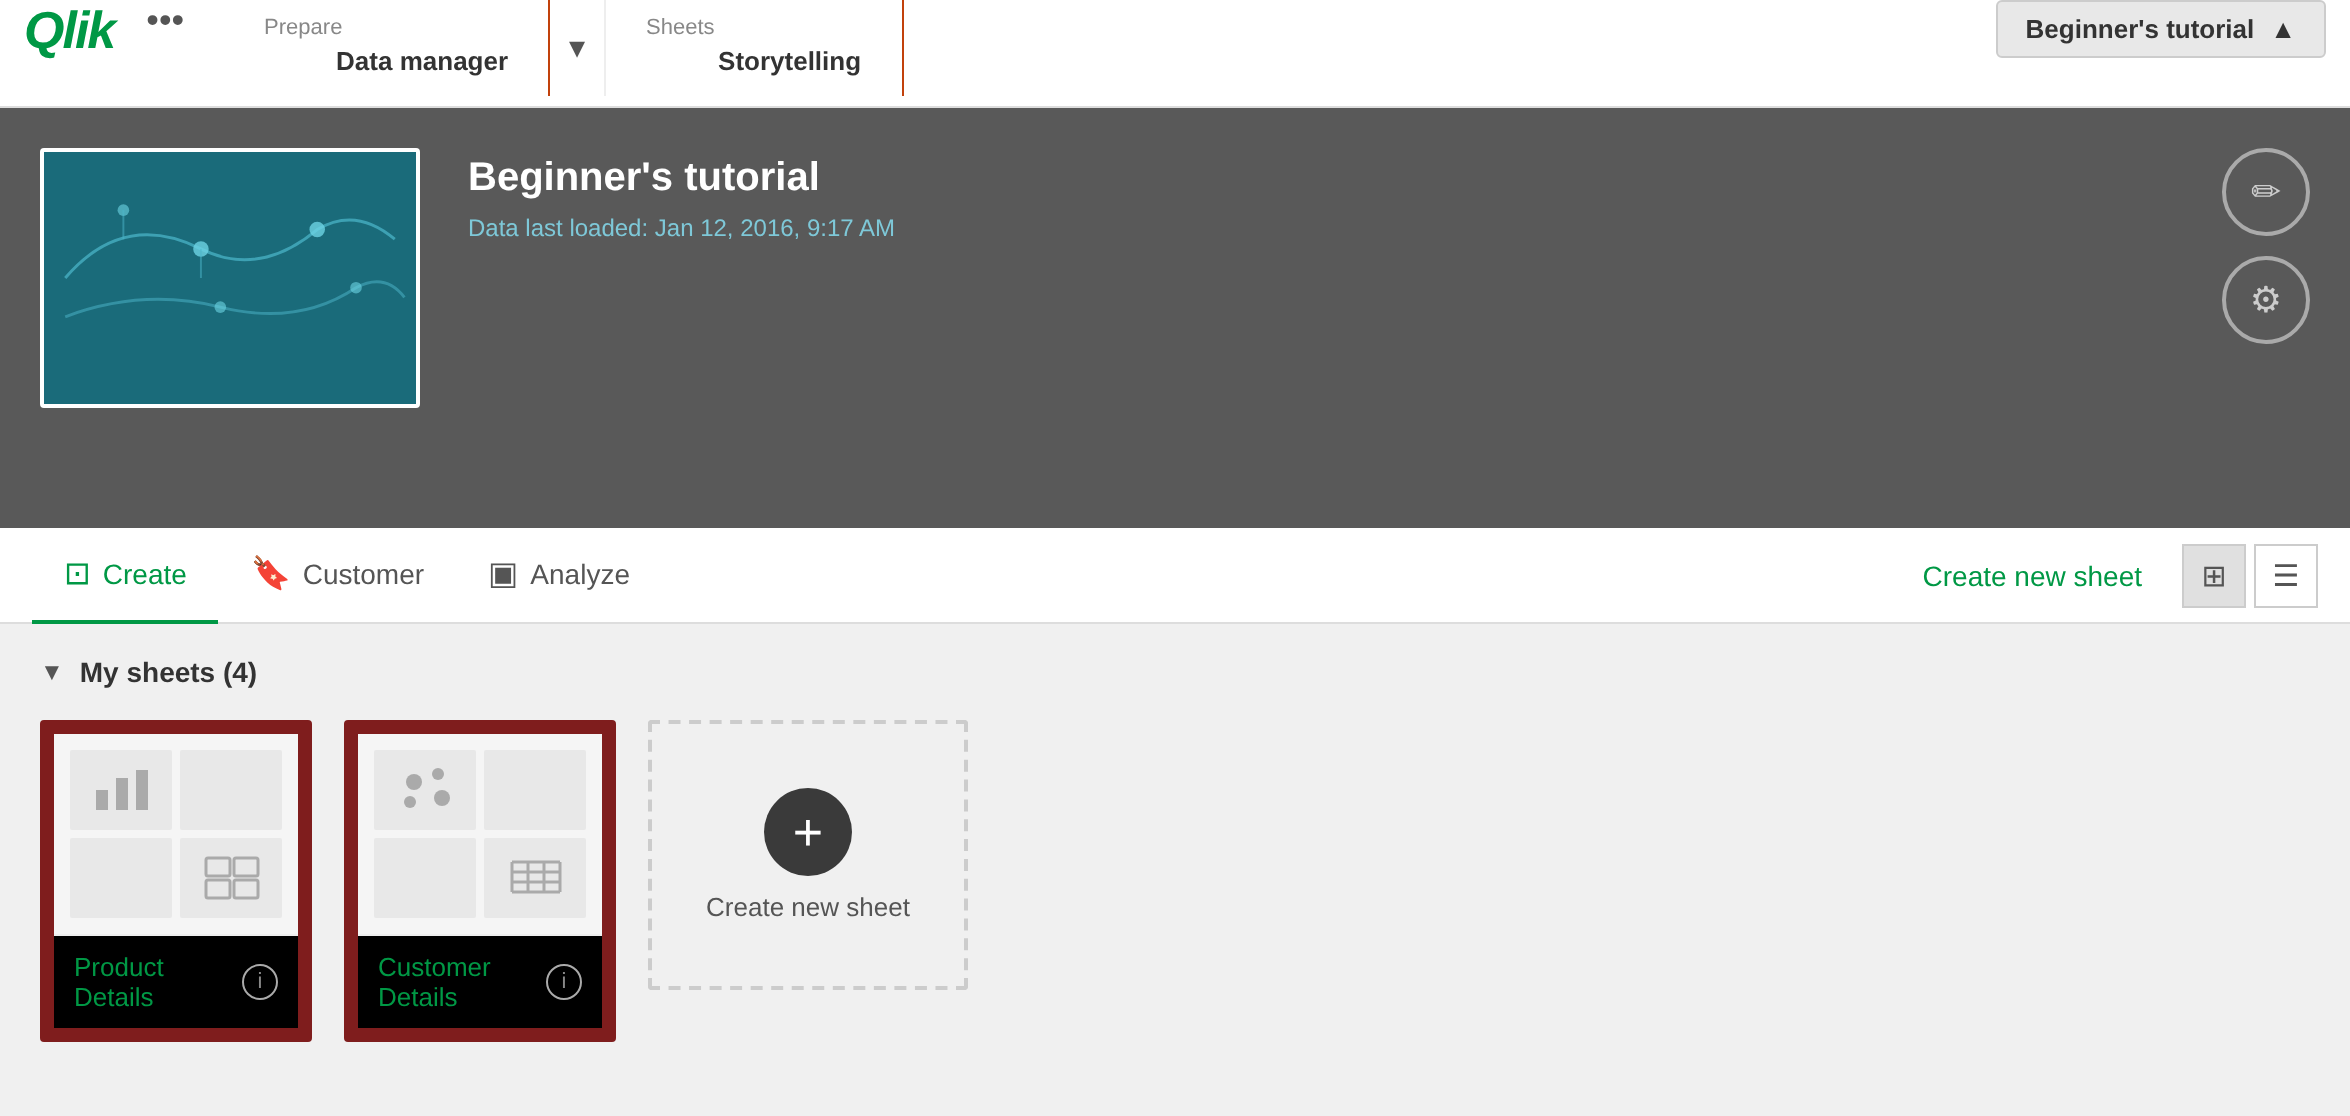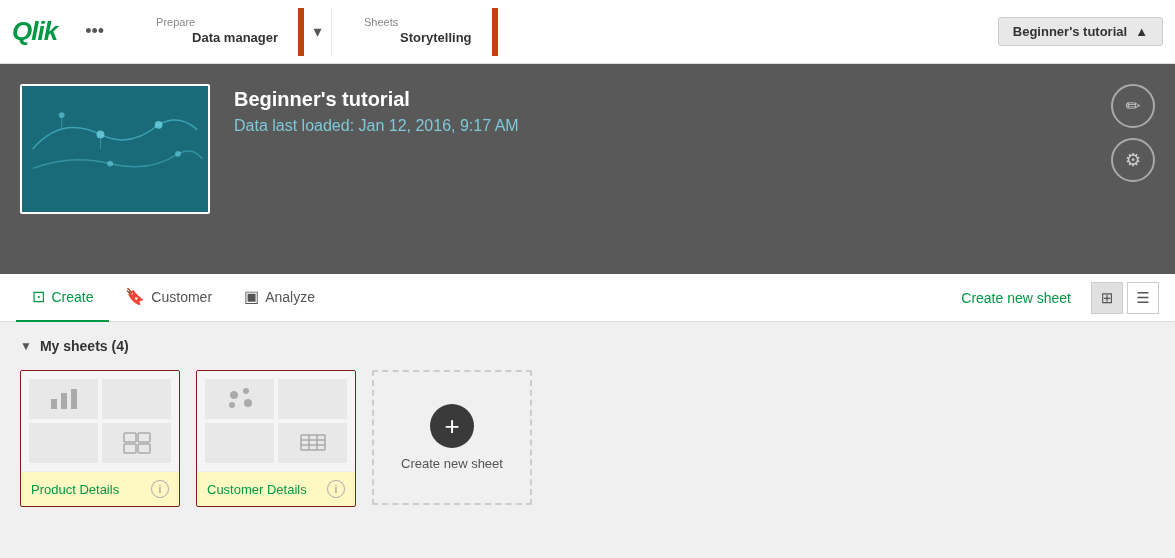--- a/index.html
+++ b/index.html
@@ -1,26 +1,26 @@
 <!DOCTYPE html>
 <html><head>
   <meta charset="utf-8">
   <style>
     * { box-sizing: border-box; margin: 0; padding: 0; }
     body { font-family: 'Segoe UI', Arial, sans-serif; background: #f0f0f0; width: 1175px; height: 558px; overflow: hidden; }
 
     
     .navbar {
       display: flex;
-      align-items: center;
+      align-items: flex-start;
       background: #fff;
-      height: 64px;
+      height: 54px;
       border-bottom: 1px solid #ddd;
       padding: 0 12px;
-      gap: 12px;
+      gap: 0;
     }
     .navbar-logo {
       display: flex;
       align-items: center;
       gap: 6px;
       margin-right: 16px;
     }
     .qlik-logo {
       font-size: 26px;
       font-weight: bold;
@@ -34,21 +34,21 @@
       cursor: pointer;
       margin-right: 20px;
     }
     .nav-section {
       display: flex;
       flex-direction: column;
       justify-content: center;
       padding: 0 20px;
       height: 48px;
       cursor: pointer;
-      border-right: 6px solid #c2410c;
+      border-right: 1px solid #c2410c;
       position: relative;
     }
     .nav-section:last-of-type { border-right: none; }
     .nav-section .nav-top {
       font-size: 11px;
       color: #888;
       line-height: 1.2;
     }
     .nav-section .nav-bottom {
       font-size: 13px;
@@ -125,21 +125,21 @@
       margin-left: 24px;
       margin-top: 4px;
     }
     .hero-title {
       font-size: 20px;
       font-weight: 600;
       color: #fff;
       margin-bottom: 6px;
     }
     .hero-subtitle {
-      font-size: 16px;
+      font-size: 12px;
       color: #7ec8d8;
     }
     .hero-actions {
       position: absolute;
       right: 20px;
       top: 20px;
       display: flex;
       flex-direction: column;
       gap: 10px;
     }
@@ -232,23 +232,23 @@
       font-size: 12px;
       color: #555;
     }
     .sheets-grid {
       display: flex;
       gap: 16px;
       flex-wrap: wrap;
     }
     
     .sheet-card {
-      width: 160px;
-      background: #fef9c3;
-      border: 1px solid #7f1d1d;
+      width: 136px;
+      background: #000000;
+      border: 7px solid #7f1d1d;
       border-radius: 2px;
       overflow: hidden;
       cursor: pointer;
     }
     .sheet-preview {
       width: 100%;
       height: 100px;
       background: #f5f5f5;
       display: grid;
       grid-template-columns: 1fr 1fr;

